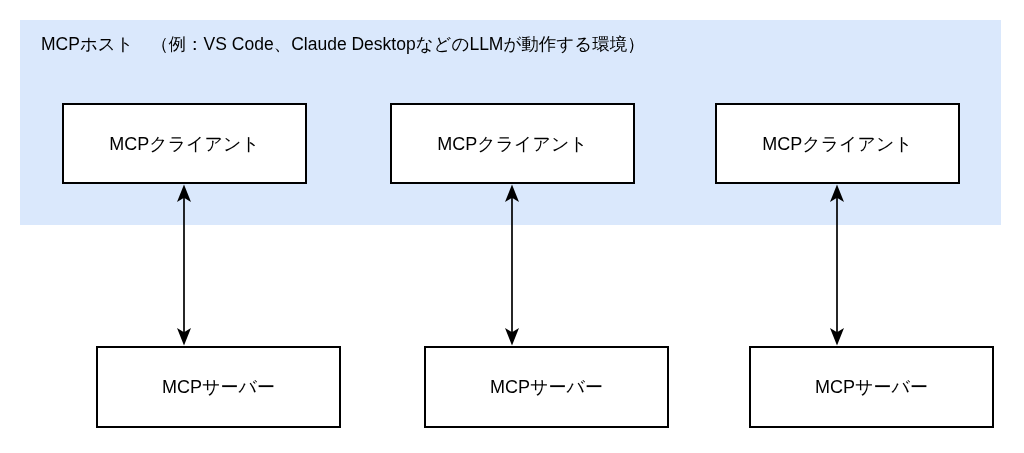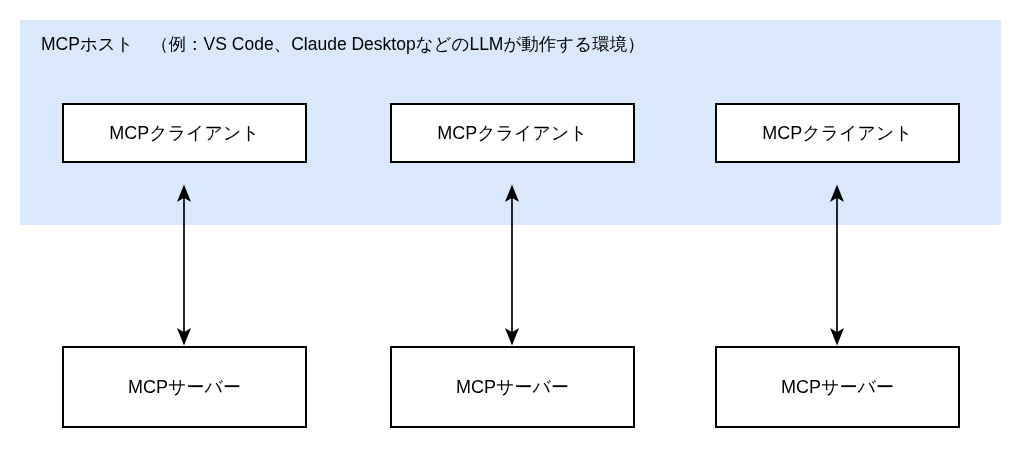--- a/index.html
+++ b/index.html
@@ -42,25 +42,26 @@
     display: flex;
     flex-direction: column;
     align-items: center;
     justify-content: center;
     text-align: center;
     font-size: 18px;
     line-height: 26px;
   }
   .client-node {
     top: 103px;
-    height: 60px;
+    height: 81px;
   }
   .server-node {
     top: 346px;
     height: 82px;
+    margin-left: 34px;
   }
   .client-1 { left: 62px; }
   .client-2 { left: 390px; }
   .client-3 { left: 715px; }
   .server-1 { left: 62px; }
   .server-2 { left: 390px; }
   .server-3 { left: 715px; }
   .arrow {
     position: absolute;
     top: 184px;

